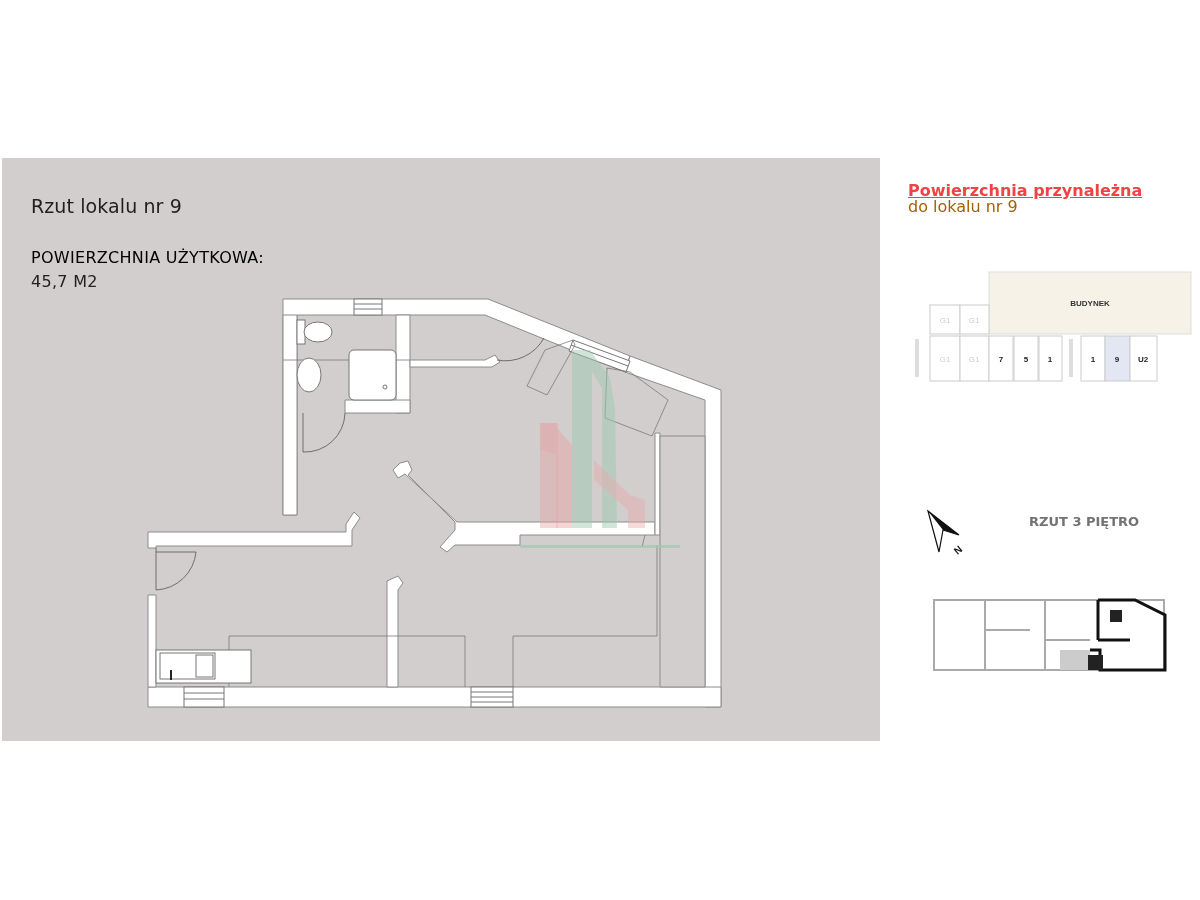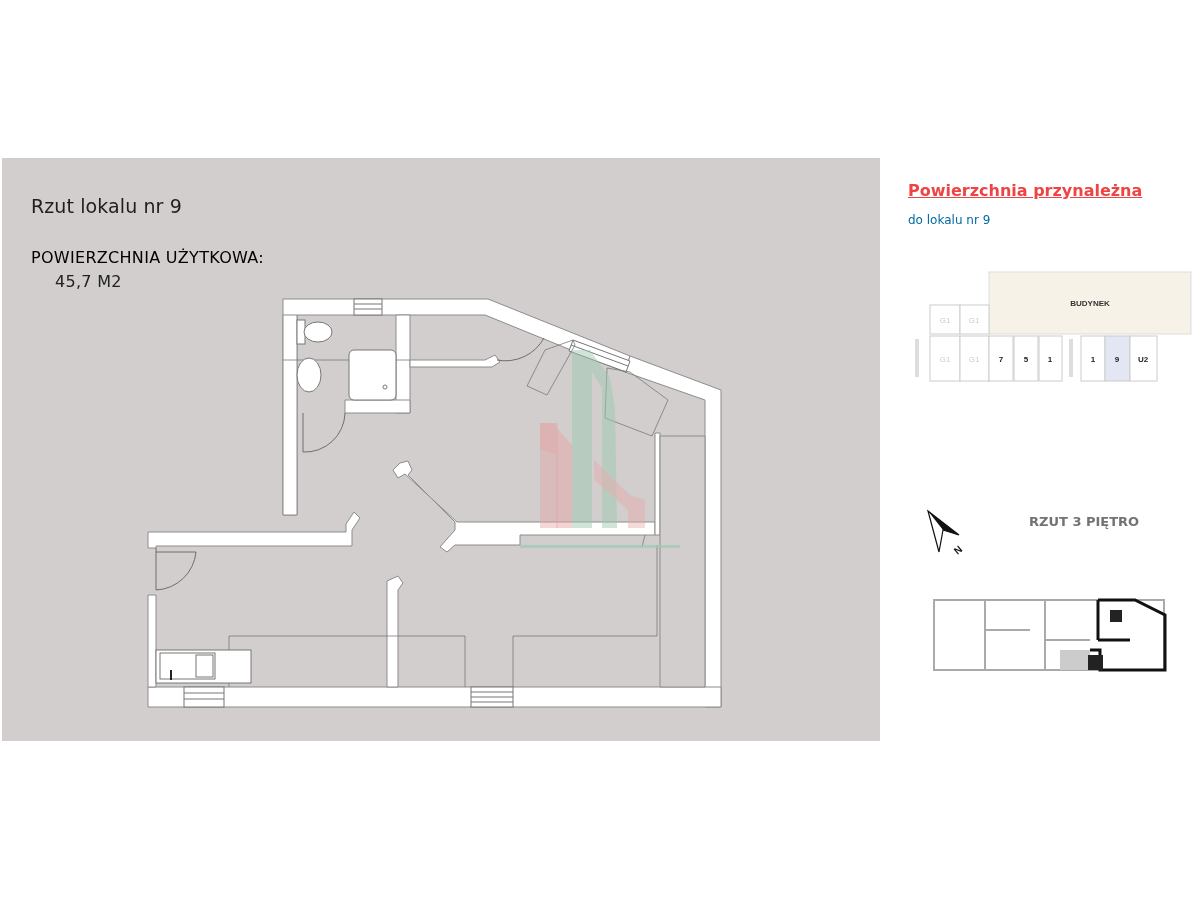--- a/index.html
+++ b/index.html
@@ -16,30 +16,30 @@
   .title {
     position: absolute; left: 31px; top: 195px;
     font-size: 19px; font-weight: normal; color: #1e1e1e; letter-spacing: 0.1px;
   }
   .area-label {
     position: absolute; left: 31px; top: 248px;
     font-size: 16px; color: #000000; letter-spacing: 0.3px;
   }
   .area-value {
     position: absolute; left: 31px; top: 272px;
-    font-size: 16px; color: #222; letter-spacing: 0.3px; margin-left: 24px;
+    font-size: 16px; color: #222; letter-spacing: 0.3px;
   }
   .plan { position: absolute; left: 0; top: 0; }
   .side-title {
     position: absolute; left: 908px; top: 181px;
     font-size: 16px; font-weight: bold; color: #ef4444; text-decoration: underline;
   }
   .side-sub {
-    position: absolute; left: 908px; top: 213px;
-    font-size: 12px; color: #0369a1;
+    position: absolute; left: 908px; top: 197px;
+    font-size: 16px; color: #a16207;
   }
   .site { position: absolute; left: 905px; top: 265px; }
   .floor-label {
     position: absolute; left: 1029px; top: 514px;
     font-size: 13px; font-weight: bold; color: #737373;
   }
   .compass { position: absolute; left: 925px; top: 508px; }
   .mini { position: absolute; left: 930px; top: 595px; }
   svg text { font-family: "Liberation Sans", sans-serif; }
 </style>

